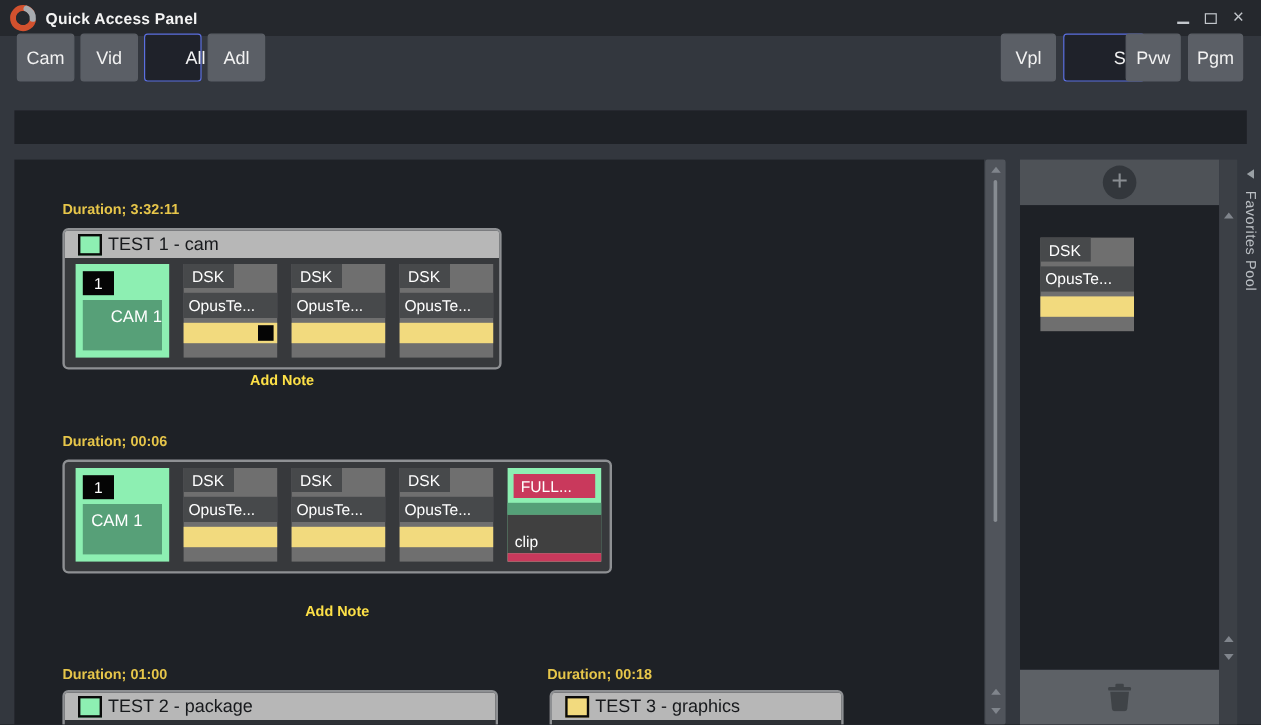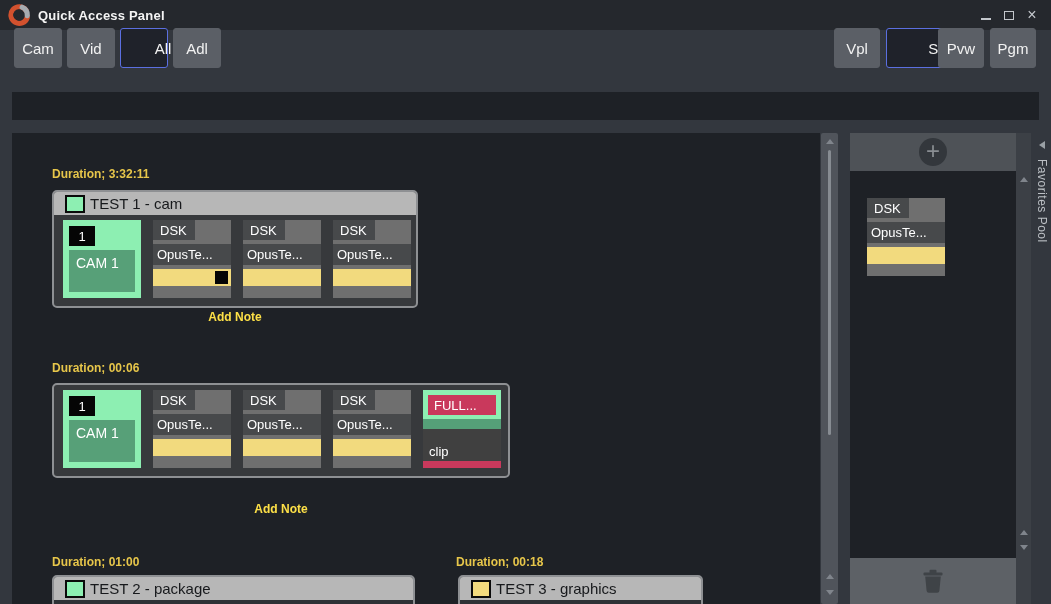--- a/index.html
+++ b/index.html
@@ -140,21 +140,21 @@
   <div class="tb-btn" style="left:834px;width:46px;">Vpl</div>
   <div class="tb-btn selected" style="left:886px;width:68px;">Sel</div>
   <div class="tb-btn" style="left:938px;width:46px;">Pvw</div>
   <div class="tb-btn" style="left:990px;width:46px;">Pgm</div>
 
   <div class="filter-bar"></div>
 
   <div class="content">
 
     <div class="duration" style="left:40px;top:34px;">Duration; 3:32:11</div>
-    <div class="group" style="left:40px;top:57px;width:366px;">
+    <div class="group" style="left:40px;top:57px;width:366px;text-align:right;">
       <div class="group-header">
         <span class="swatch" style="background: rgb(141, 239, 178);"></span>
         <span>TEST 1 - cam</span>
       </div>
       <div class="group-body">
         <div class="tile tile-cam">
           <div class="cam-badge">1</div>
           <div class="cam-main">CAM 1</div>
         </div>
         <div class="tile tile-dsk">

